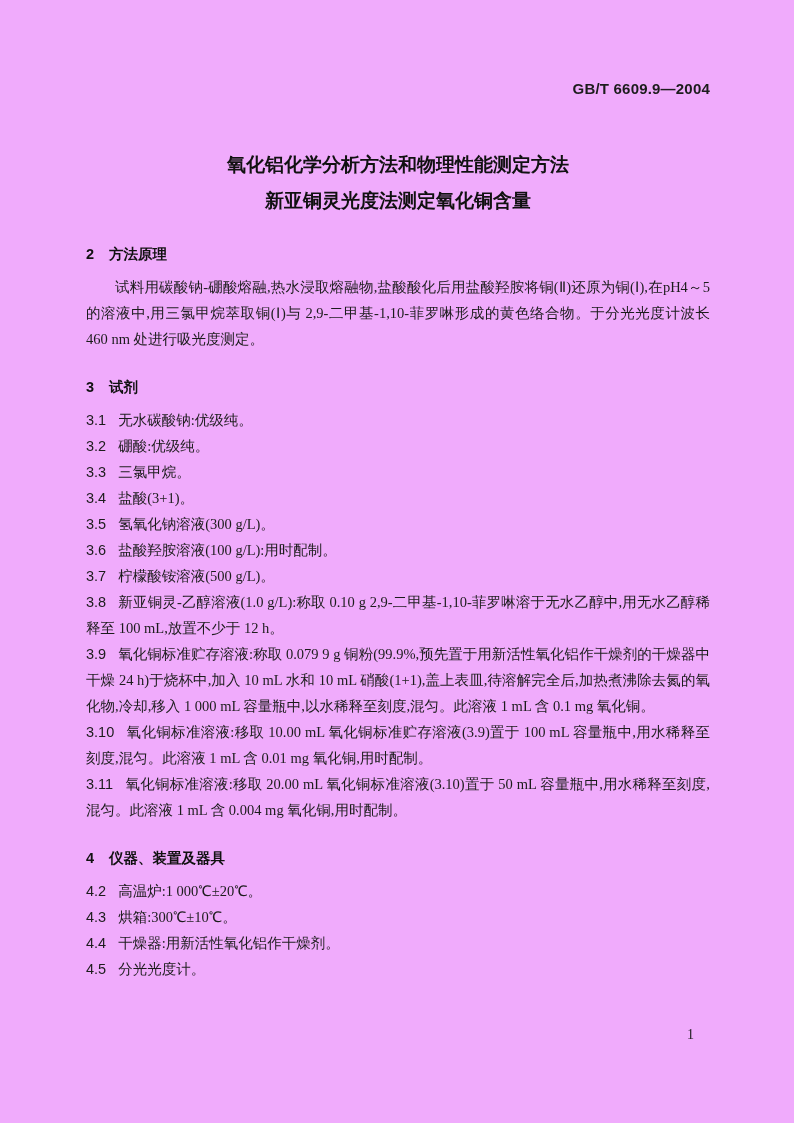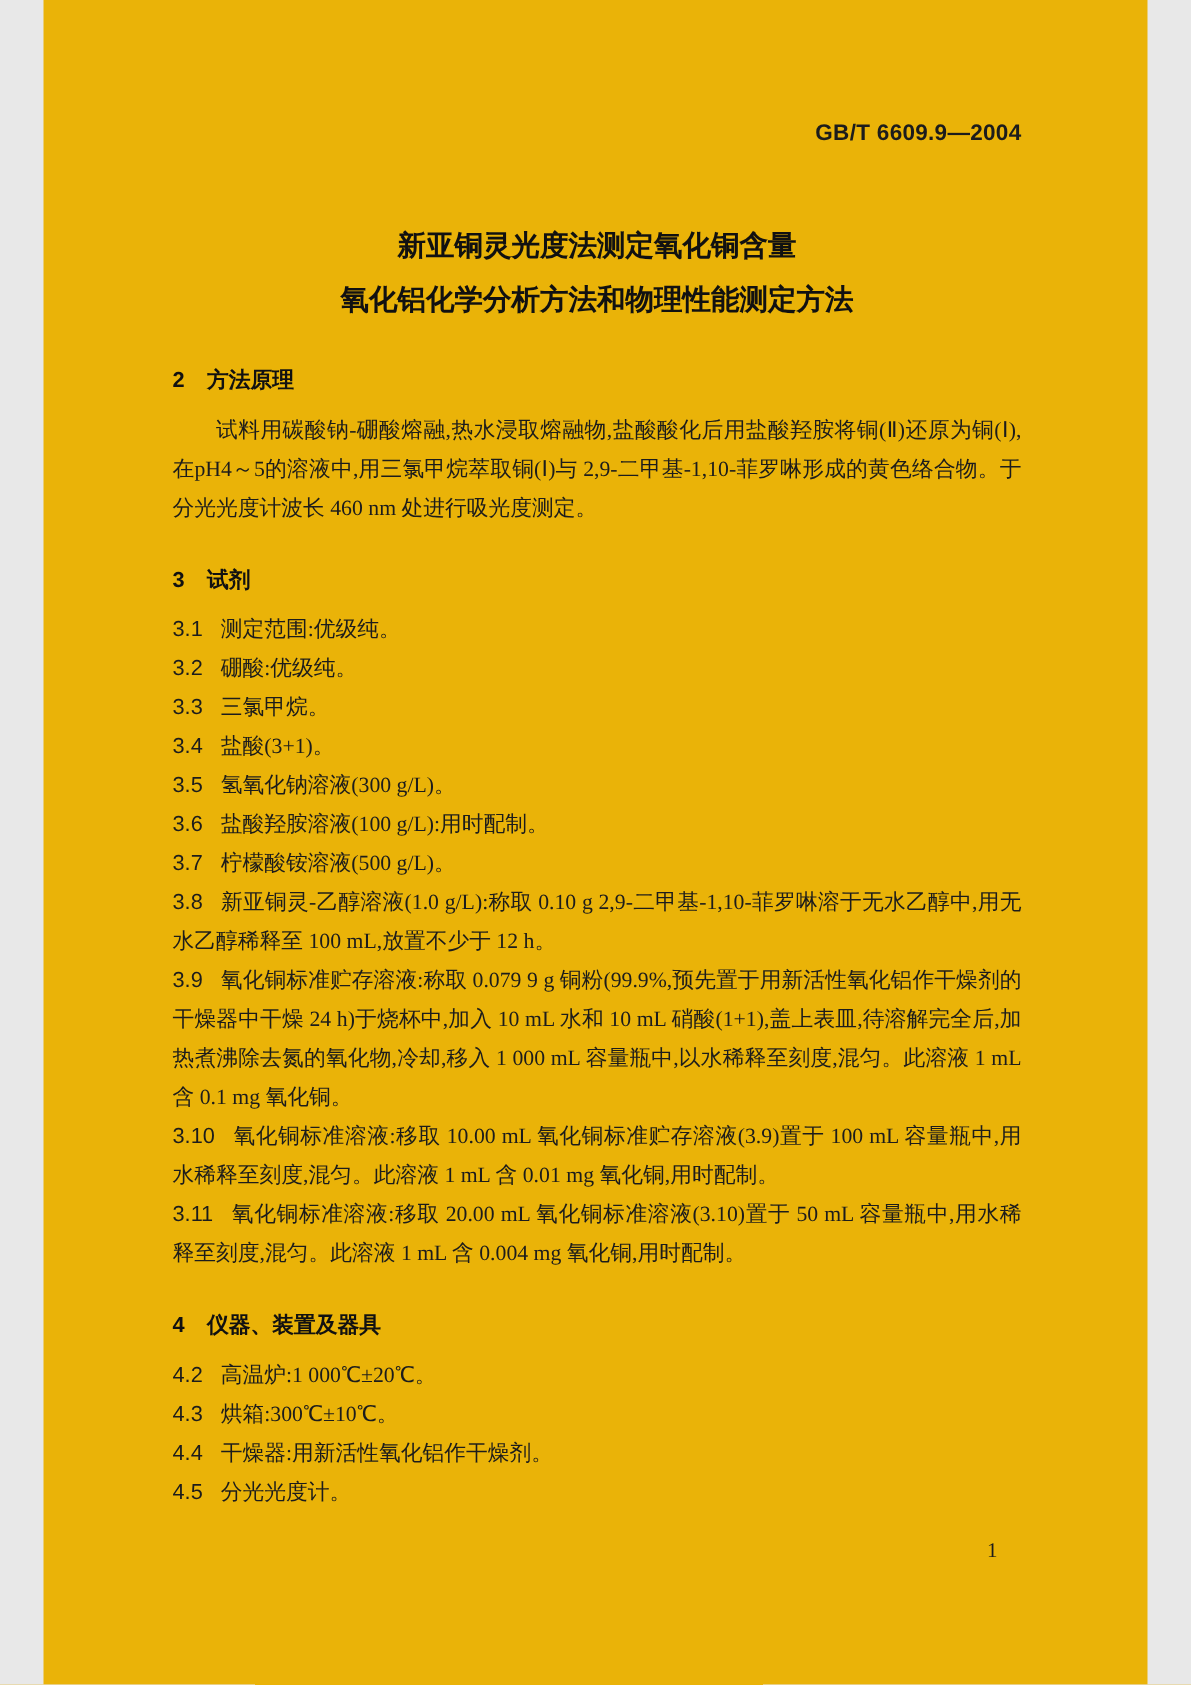--- a/index.html
+++ b/index.html
@@ -1,23 +1,23 @@
 <!DOCTYPE html>
 <html><head>
 <meta charset="utf-8">
 <style>
   * { margin: 0; padding: 0; box-sizing: border-box; }
   html, body { background: #e8e8e8; }
   body { font-family: "Liberation Serif", serif; }
 
   .page {
-    width: 736px;
+    width: 794px;
     height: 1123px;
     margin: 0 auto;
-    background: #eab308;
+    background: #f0abfc;
     position: relative;
     color: #1c1c1c;
     overflow: hidden;
   }
 
   .content {
     padding: 80px 84px 0 86px;
   }
 
   .doc-header {
@@ -79,37 +79,37 @@
 </style>
 </head>
 <body>
 
 <div class="page">
   <div class="content">
 
     <div class="doc-header">GB/T 6609.9—2004</div>
 
     <h1 class="doc-title">
+      <span class="title-line">氧化铝化学分析方法和物理性能测定方法</span>
       <span class="title-line">新亚铜灵光度法测定氧化铜含量</span>
-      <span class="title-line">氧化铝化学分析方法和物理性能测定方法</span>
     </h1>
 
 
     <section class="doc-section">
       <div class="sec-heading">
         <span class="sec-num">2</span><span>方法原理</span>
       </div>
       <p class="para">试料用碳酸钠-硼酸熔融,热水浸取熔融物,盐酸酸化后用盐酸羟胺将铜(Ⅱ)还原为铜(Ⅰ),在pH4～5的溶液中,用三氯甲烷萃取铜(Ⅰ)与 2,9-二甲基-1,10-菲罗啉形成的黄色络合物。于分光光度计波长 460 nm 处进行吸光度测定。</p>
     </section>
 
     <section class="doc-section">
       <div class="sec-heading">
         <span class="sec-num">3</span><span>试剂</span>
       </div>
-      <div class="clause"><span class="clause-num">3.1</span><span>测定范围:优级纯。</span></div>
+      <div class="clause"><span class="clause-num">3.1</span><span>无水碳酸钠:优级纯。</span></div>
       <div class="clause"><span class="clause-num">3.2</span><span>硼酸:优级纯。</span></div>
       <div class="clause"><span class="clause-num">3.3</span><span>三氯甲烷。</span></div>
       <div class="clause"><span class="clause-num">3.4</span><span>盐酸(3+1)。</span></div>
       <div class="clause"><span class="clause-num">3.5</span><span>氢氧化钠溶液(300 g/L)。</span></div>
       <div class="clause"><span class="clause-num">3.6</span><span>盐酸羟胺溶液(100 g/L):用时配制。</span></div>
       <div class="clause"><span class="clause-num">3.7</span><span>柠檬酸铵溶液(500 g/L)。</span></div>
       <div class="clause"><span class="clause-num">3.8</span><span>新亚铜灵-乙醇溶液(1.0 g/L):称取 0.10 g 2,9-二甲基-1,10-菲罗啉溶于无水乙醇中,用无水乙醇稀释至 100 mL,放置不少于 12 h。</span></div>
       <div class="clause"><span class="clause-num">3.9</span><span>氧化铜标准贮存溶液:称取 0.079 9 g 铜粉(99.9%,预先置于用新活性氧化铝作干燥剂的干燥器中干燥 24 h)于烧杯中,加入 10 mL 水和 10 mL 硝酸(1+1),盖上表皿,待溶解完全后,加热煮沸除去氮的氧化物,冷却,移入 1 000 mL 容量瓶中,以水稀释至刻度,混匀。此溶液 1 mL 含 0.1 mg 氧化铜。</span></div>
       <div class="clause"><span class="clause-num">3.10</span><span>氧化铜标准溶液:移取 10.00 mL 氧化铜标准贮存溶液(3.9)置于 100 mL 容量瓶中,用水稀释至刻度,混匀。此溶液 1 mL 含 0.01 mg 氧化铜,用时配制。</span></div>
       <div class="clause"><span class="clause-num">3.11</span><span>氧化铜标准溶液:移取 20.00 mL 氧化铜标准溶液(3.10)置于 50 mL 容量瓶中,用水稀释至刻度,混匀。此溶液 1 mL 含 0.004 mg 氧化铜,用时配制。</span></div>

